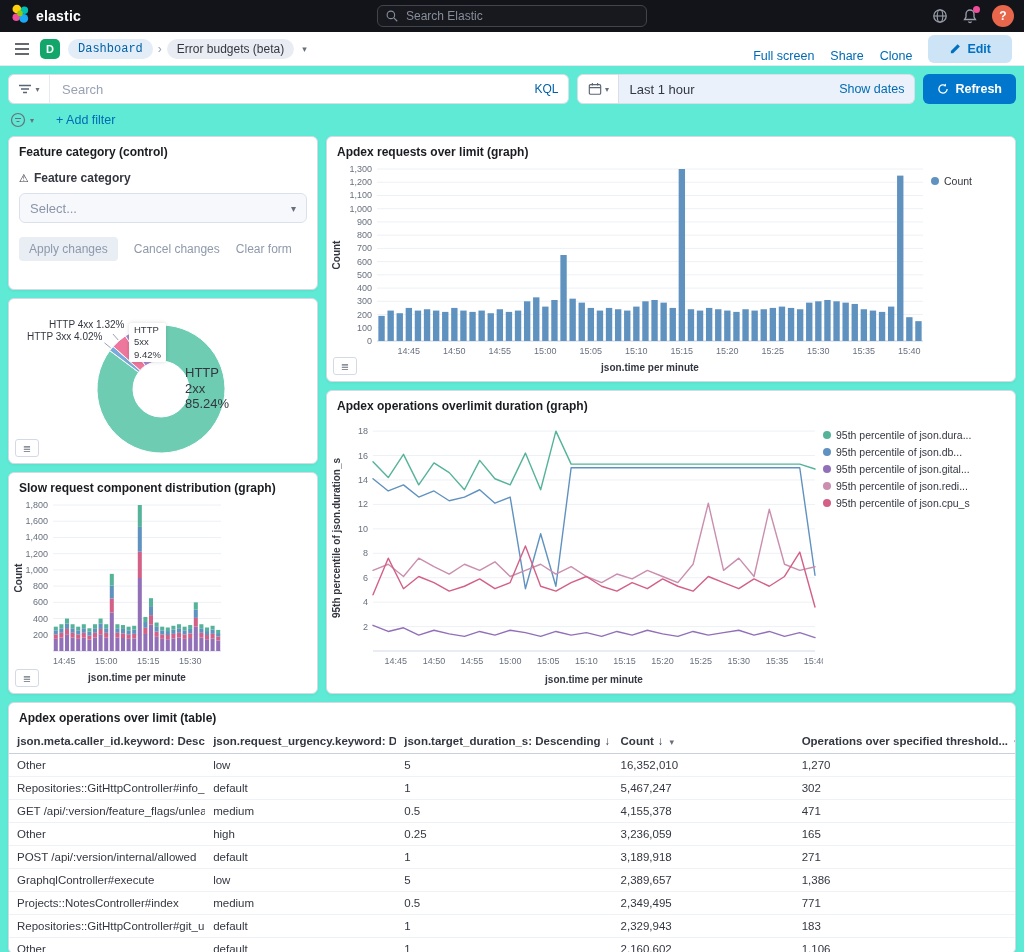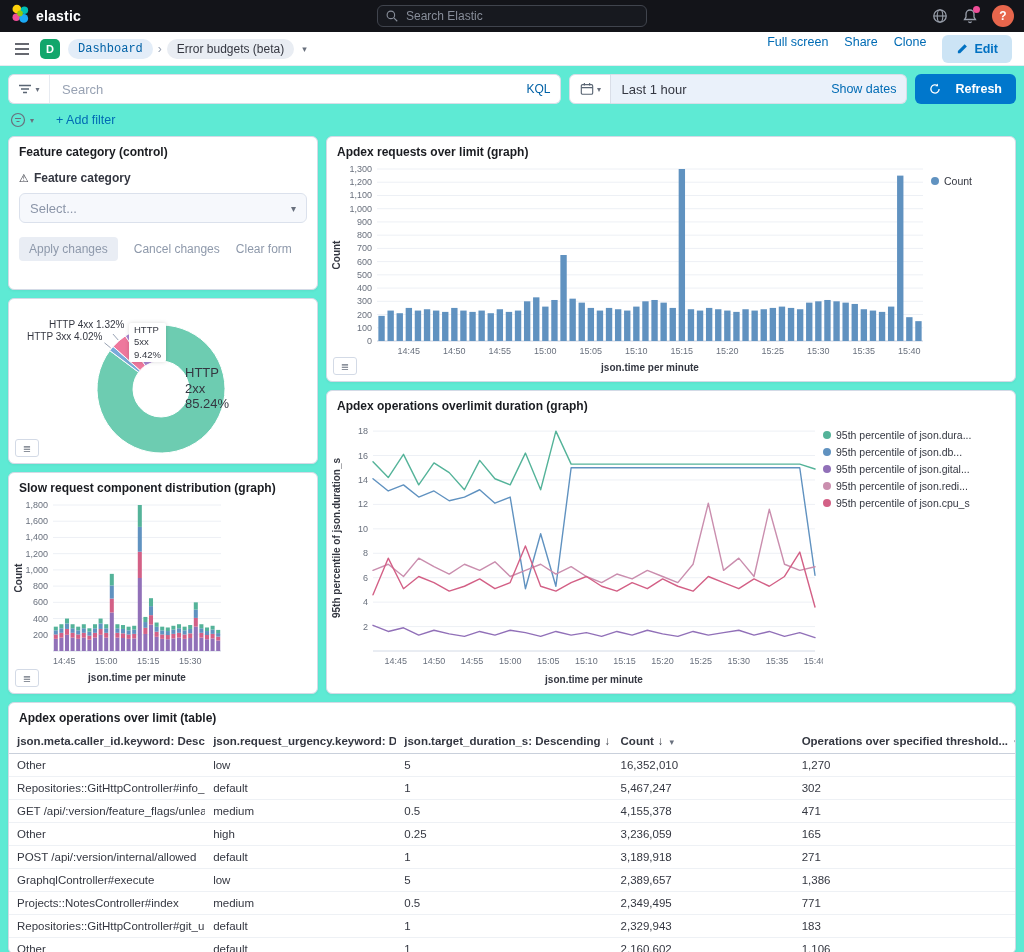--- a/index.html
+++ b/index.html
@@ -25,43 +25,43 @@
   
   .crumbbar { height:34px; background:#fff; display:flex; align-items:center; padding:0 12px; gap:8px; border-bottom:1px solid #e6eaf0; }
   .menu-btn { background:none; border:none; padding:2px; display:flex; }
   .space-badge { width:20px; height:20px; border-radius:5px; background:#12A66B; color:#fff; font-size:11px; font-weight:700;
     display:flex; align-items:center; justify-content:center; cursor:pointer; }
   .crumb { font-size:12px; padding:3px 10px; border-radius:12px; white-space:nowrap; }
   .crumb1 { background:#e3edf8; color:#0061a6; cursor:pointer;font-family:Liberation Mono, monospace; }
   .crumb-sep { color:#98a2b3; font-size:12px; margin:0 -3px; }
   .crumb2 { background:#e9edf3; color:#343741; }
   .crumb-chevron { color:#69707d; font-size:9px; cursor:pointer; }
-  .nav-actions { margin-left:auto; display:flex; align-items:flex-start; gap:16px; }
+  .nav-actions { margin-left:auto; display:flex; align-items:flex-end; gap:16px; }
   .navlink { color:#006BB4; font-size:12.5px; }
   .edit-btn { display:flex; align-items:center; gap:6px; background:#cce4f5; color:#0071c2; border:none; border-radius:6px;
-    height:28px; padding:0 14px; font-size:12.5px; font-weight:600; }
+    height:28px; padding:0 21px; font-size:12.5px; font-weight:600; }
 
   
   .querybar { display:flex; align-items:center; padding:8px; gap:8px; }
   .search-group { flex:1; display:flex; height:30px; }
   .filter-menu-btn { width:42px; background:#fff; border:1px solid #d9dee8; border-right:1px solid #e7ebf1;
     border-radius:6px 0 0 6px; display:flex; align-items:center; justify-content:center; gap:3px; }
   .search-input-wrap { flex:1; display:flex; align-items:center; background:#fff; border:1px solid #d9dee8; border-left:none;
     border-radius:0 6px 6px 0; padding:0 10px; }
   .kql-input { flex:1; border:none; outline:none; font-size:13px; color:#343741; background:transparent; min-width:0; }
   .kql-input::placeholder { color:#98a2b3; }
   .kql-label { color:#0061a6; font-size:12px; cursor:pointer; }
   .time-group { display:flex; height:30px; width:338px; }
   .cal-btn { width:42px; background:#fff; border:1px solid #d9dee8; border-radius:6px 0 0 6px;
     display:flex; align-items:center; justify-content:center; gap:3px; }
   .time-field { flex:1; display:flex; align-items:center; background:#eaf1fa; border:1px solid #d9dee8; border-left:none;
     border-radius:0 6px 6px 0; padding:0 10px; cursor:pointer; }
   .time-text { font-size:13px; color:#343741; }
   .show-dates { margin-left:auto; color:#006BB4; font-size:12.5px; }
-  .refresh-btn { display:flex; align-items:center; gap:14px; background:#0077CC; color:#fff; border:none; border-radius:6px;
+  .refresh-btn { display:flex; align-items:center; gap:6px; background:#0077CC; color:#fff; border:none; border-radius:6px;
     height:30px; padding:0 14px; font-size:12.5px; font-weight:600; }
   .filterrow { display:flex; align-items:center; gap:4px; padding:0 10px 8px; }
   .filter-circle { display:flex; color:#69707d; cursor:pointer; }
   .add-filter { color:#006BB4; font-size:12.5px; margin-left:18px; }
   .mini-chev { font-size:8px; color:#69707d; }
 
   
   .dash { display:flex; flex-wrap:wrap; gap:8px; padding:0 8px 8px; }
   .col-left { width:310px; display:flex; flex-direction:column; gap:8px; }
   .col-right { flex:1; display:flex; flex-direction:column; gap:8px; }

